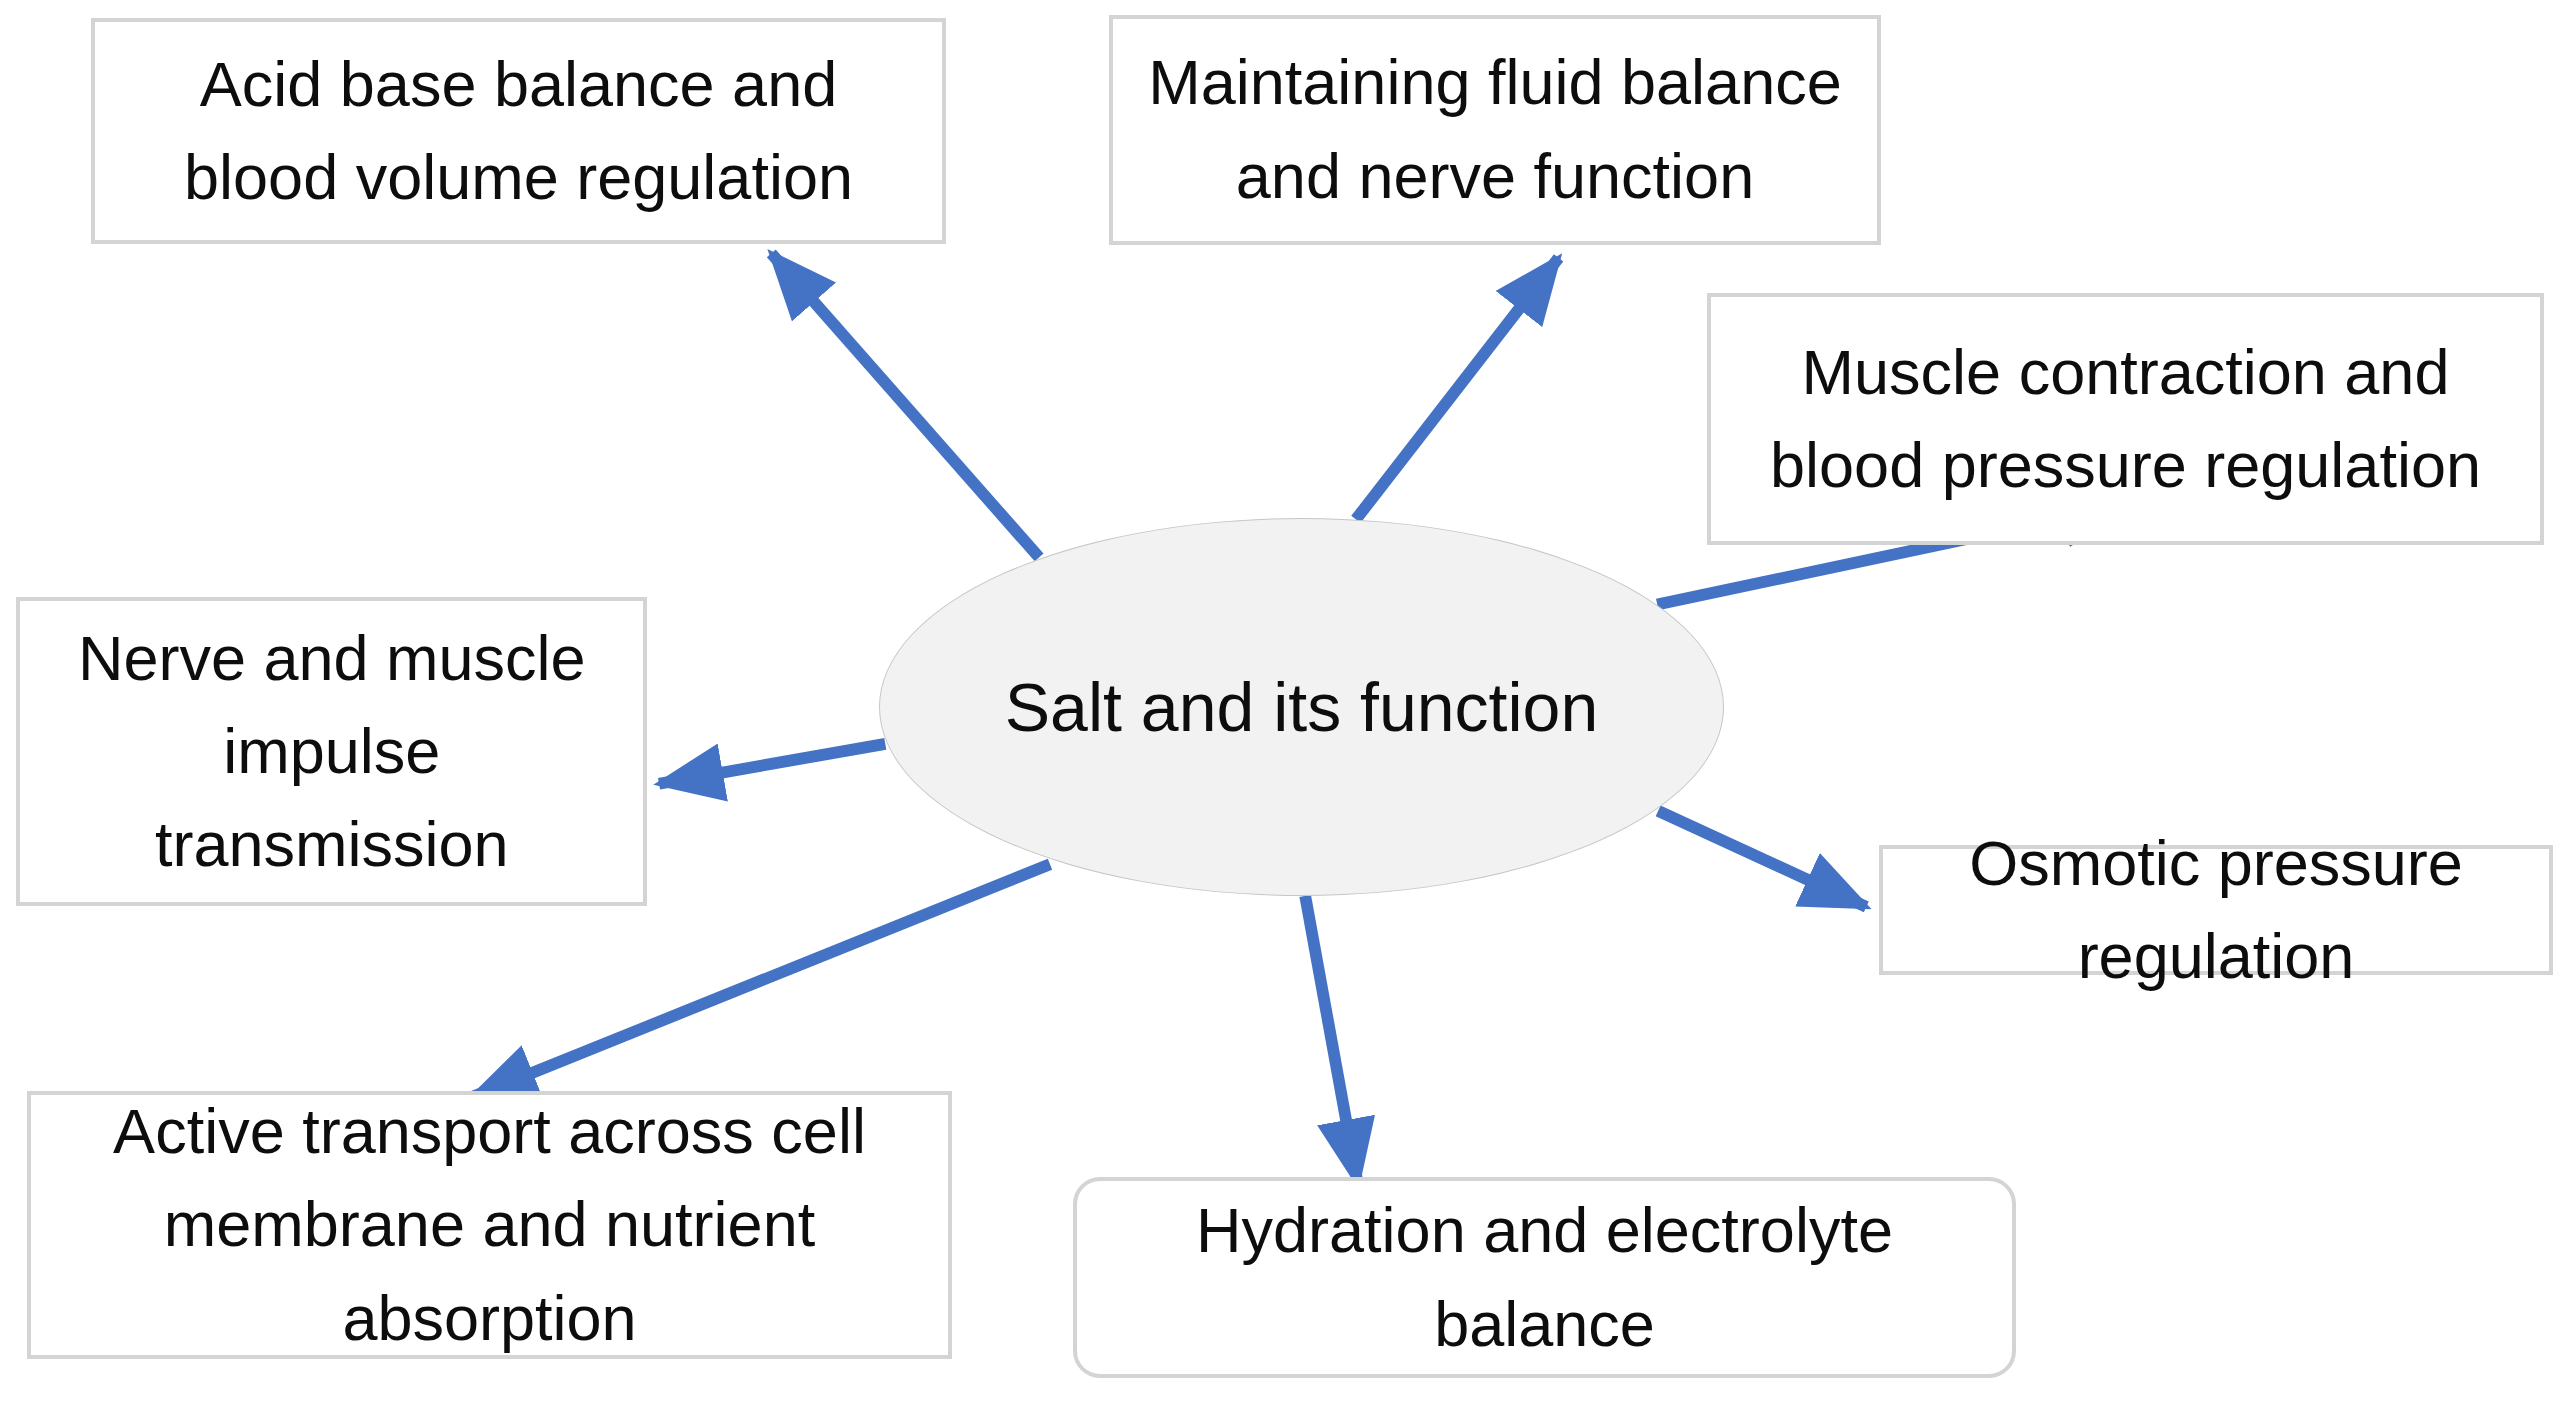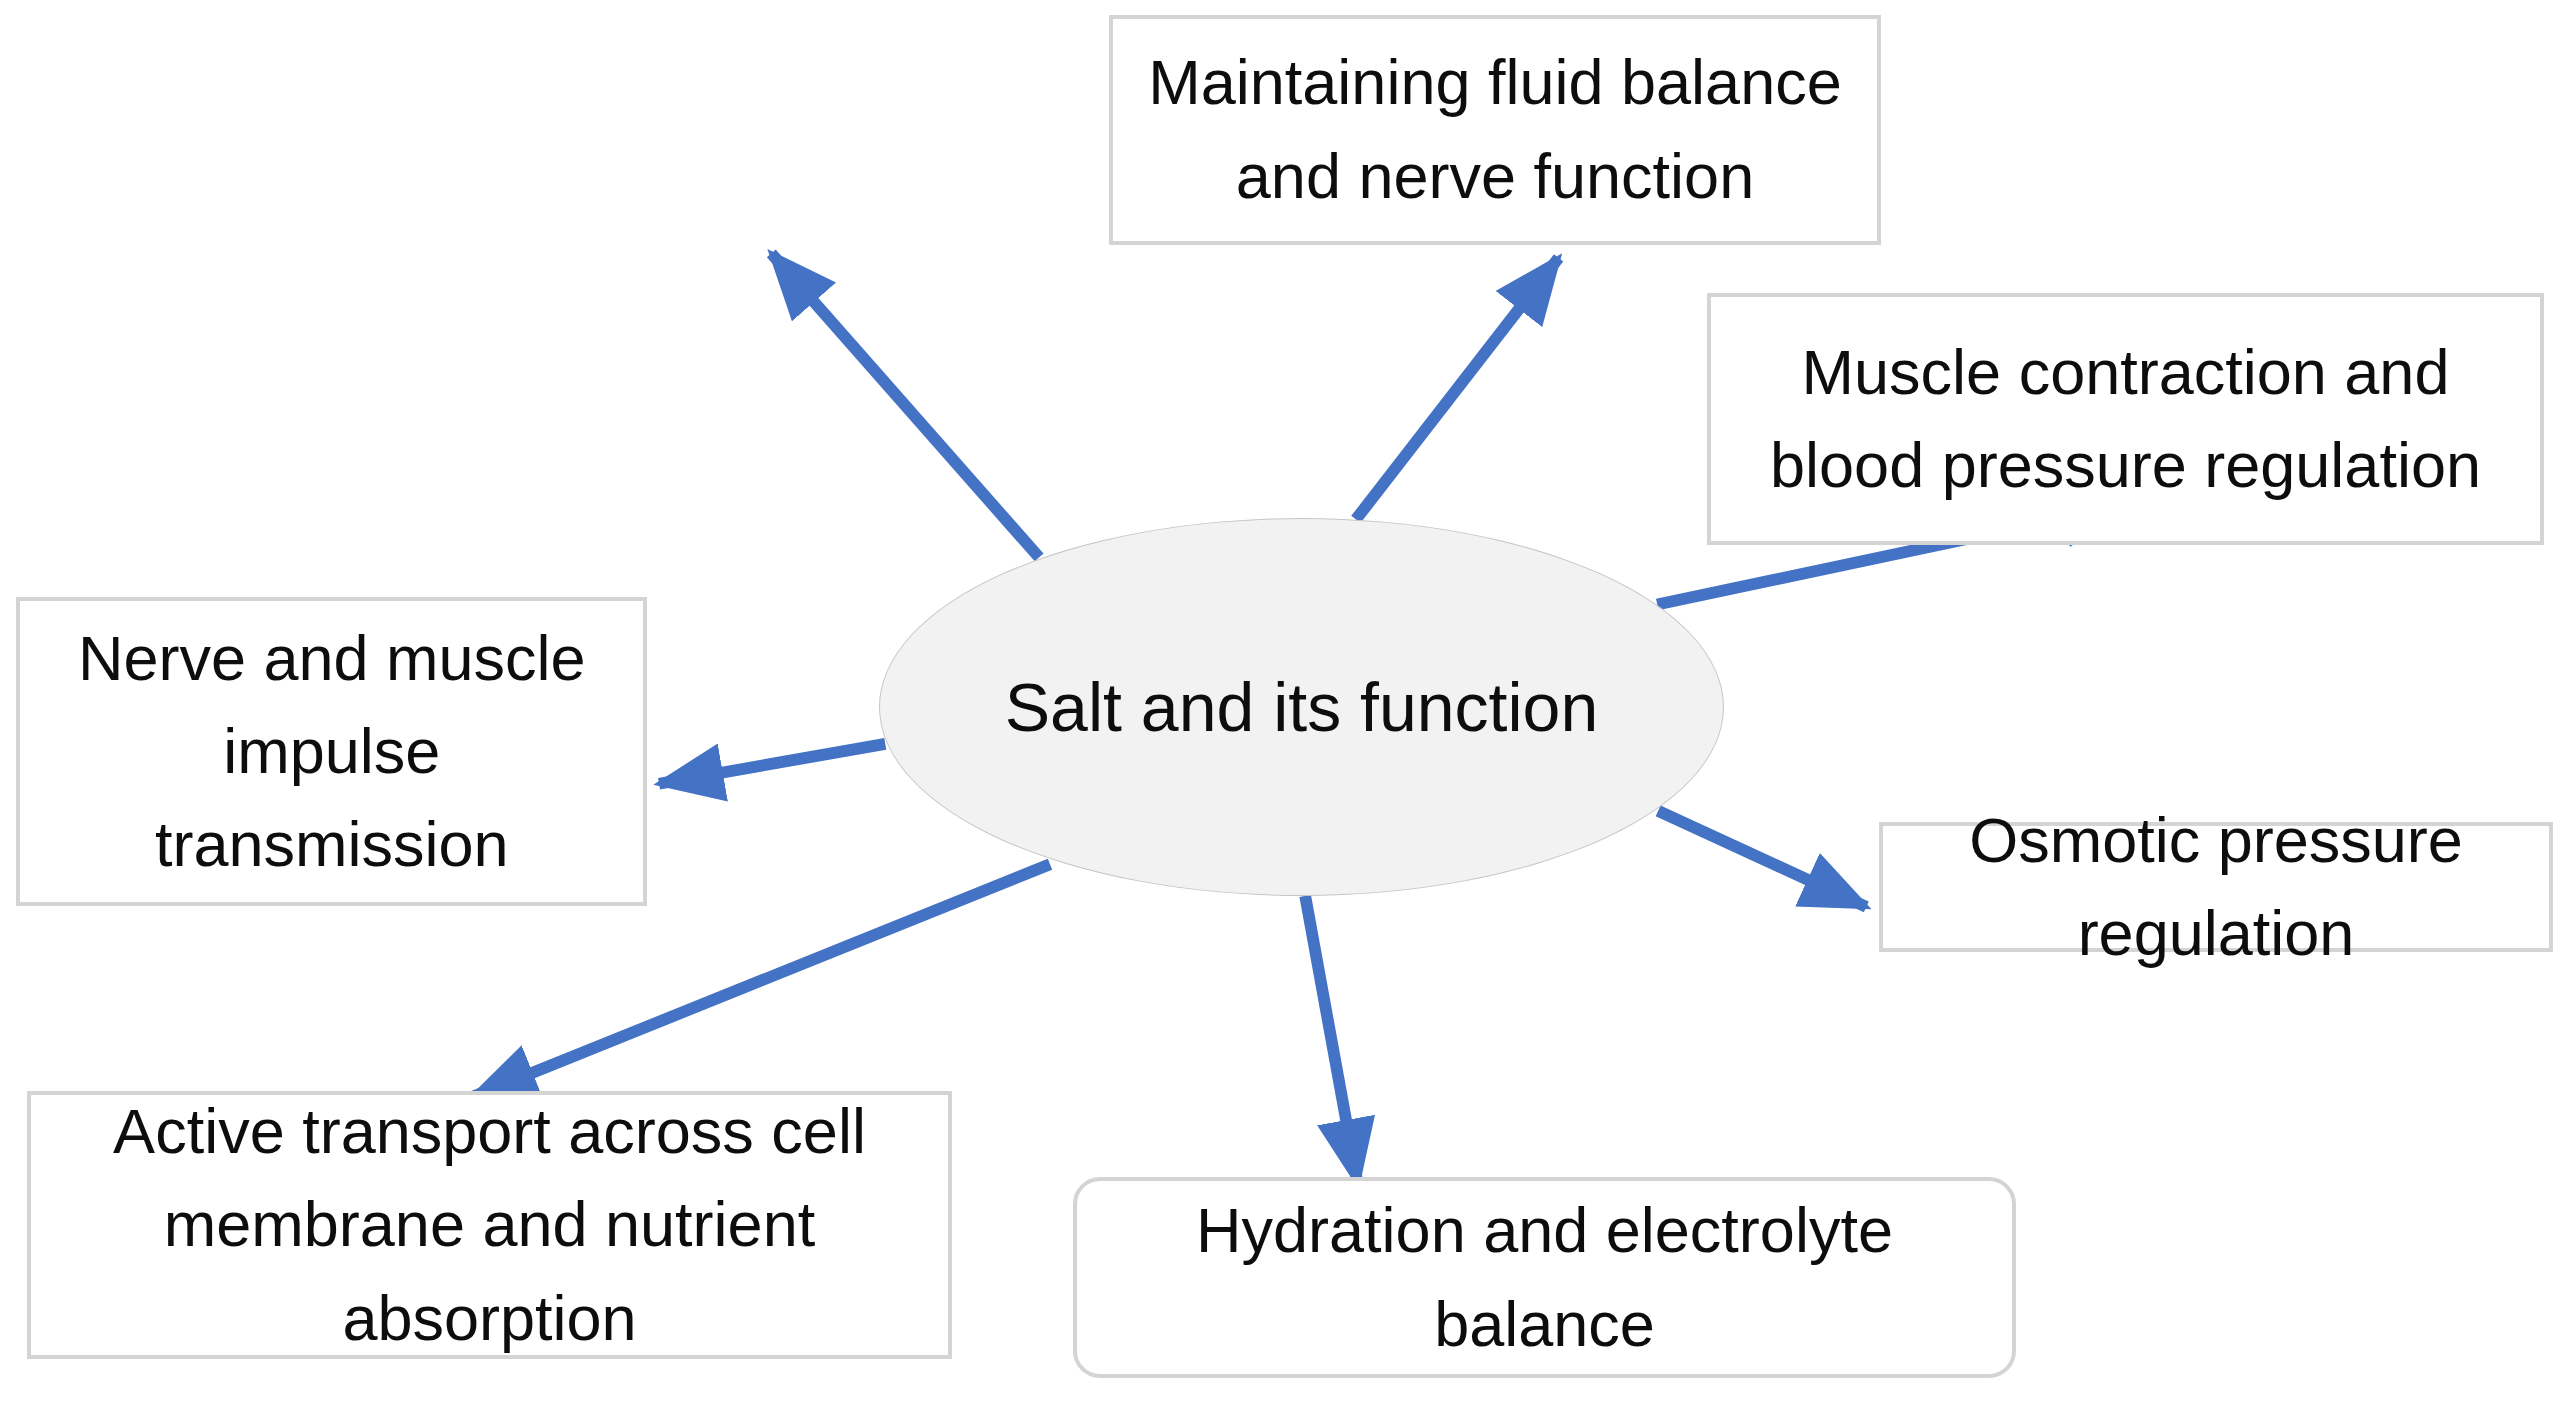--- a/index.html
+++ b/index.html
@@ -52,21 +52,21 @@
     align-items: center;
     justify-content: center;
     text-align: center;
     color: #0d0d0d;
     font-size: 68px;
   }
   .n0 { left: 91px;  top: 18px;   width: 855px;  height: 226px; }
   .n1 { left: 1109px; top: 14.5px;   width: 772px;  height: 230px; }
   .n2 { left: 1707px; top: 293px;  width: 837px;  height: 252px; }
   .n3 { left: 16.3px;   top: 597px;  width: 631px;  height: 309px; }
-  .n4 { left: 1879px; top: 822px;  width: 674px;  height: 130px; }
+  .n4 { left: 1879px; top: 845px;  width: 674px;  height: 130px; }
   .n5 { left: 27px;   top: 1091px; width: 925px; height: 268px; }
   .n6 { left: 1073px; top: 1177px; width: 943px; height: 201px; border-radius: 27px; }
 </style>
 </head>
 <body>
 
 <div class="canvas">
 
   <svg class="arrow-layer" viewBox="0 0 2846 1568" xmlns="http://www.w3.org/2000/svg">
     <defs>
@@ -92,20 +92,24 @@
       </g>
       <g>
         <line x1="1160" y1="955" x2="522" y2="1212" marker-end="url(#ah)"></line>
       </g>
       <g>
         <line x1="1442" y1="990" x2="1500" y2="1308" marker-end="url(#ah)"></line>
       </g>
     </g>
   </svg>
 
+  <div class="node n0">
+    <span>Acid base balance and
+blood volume regulation</span>
+  </div>
 
   <div class="node n1">
     <span>Maintaining fluid balance
 and nerve function</span>
   </div>
 
   <div class="node n2">
     <span>Muscle contraction and
 blood pressure regulation</span>
   </div>

